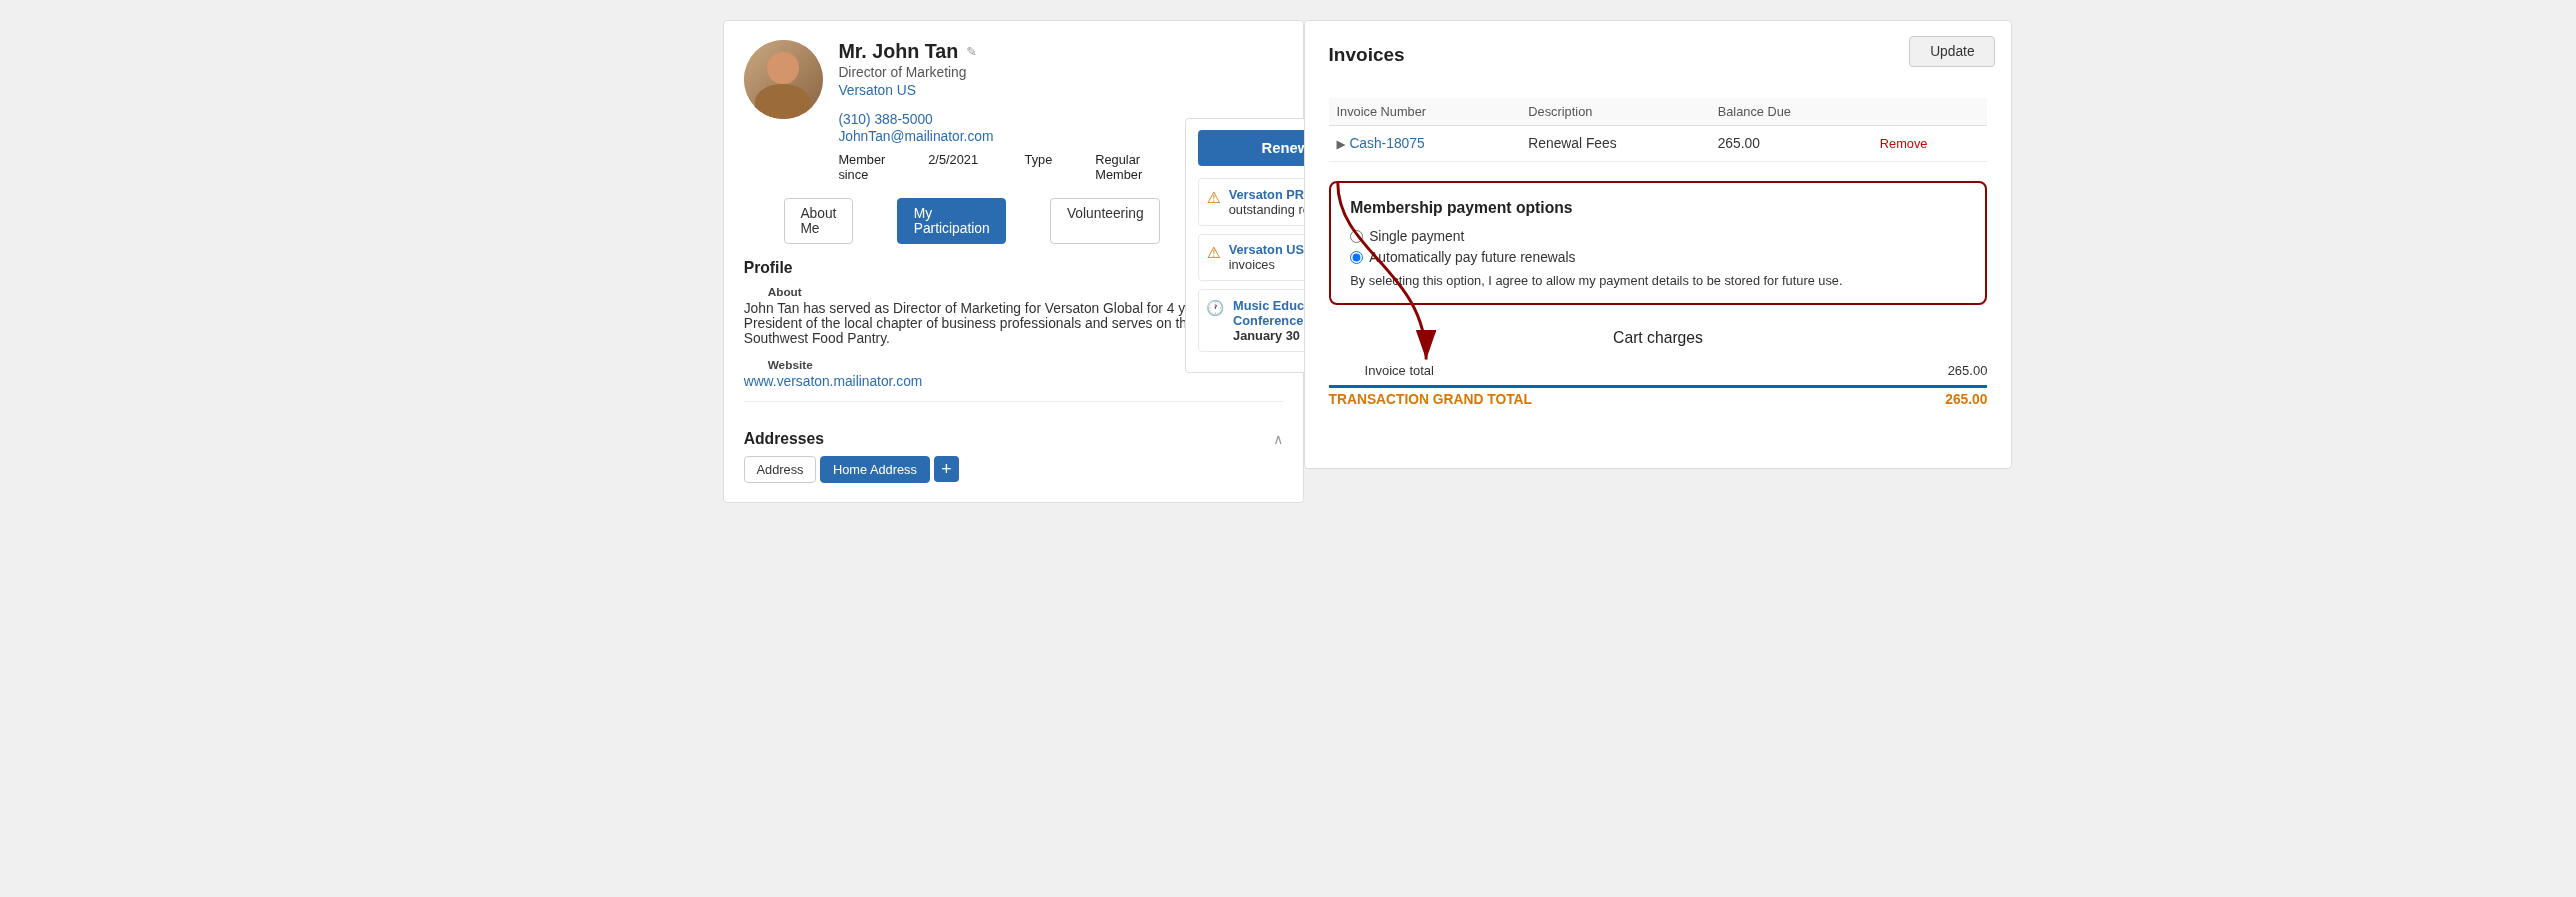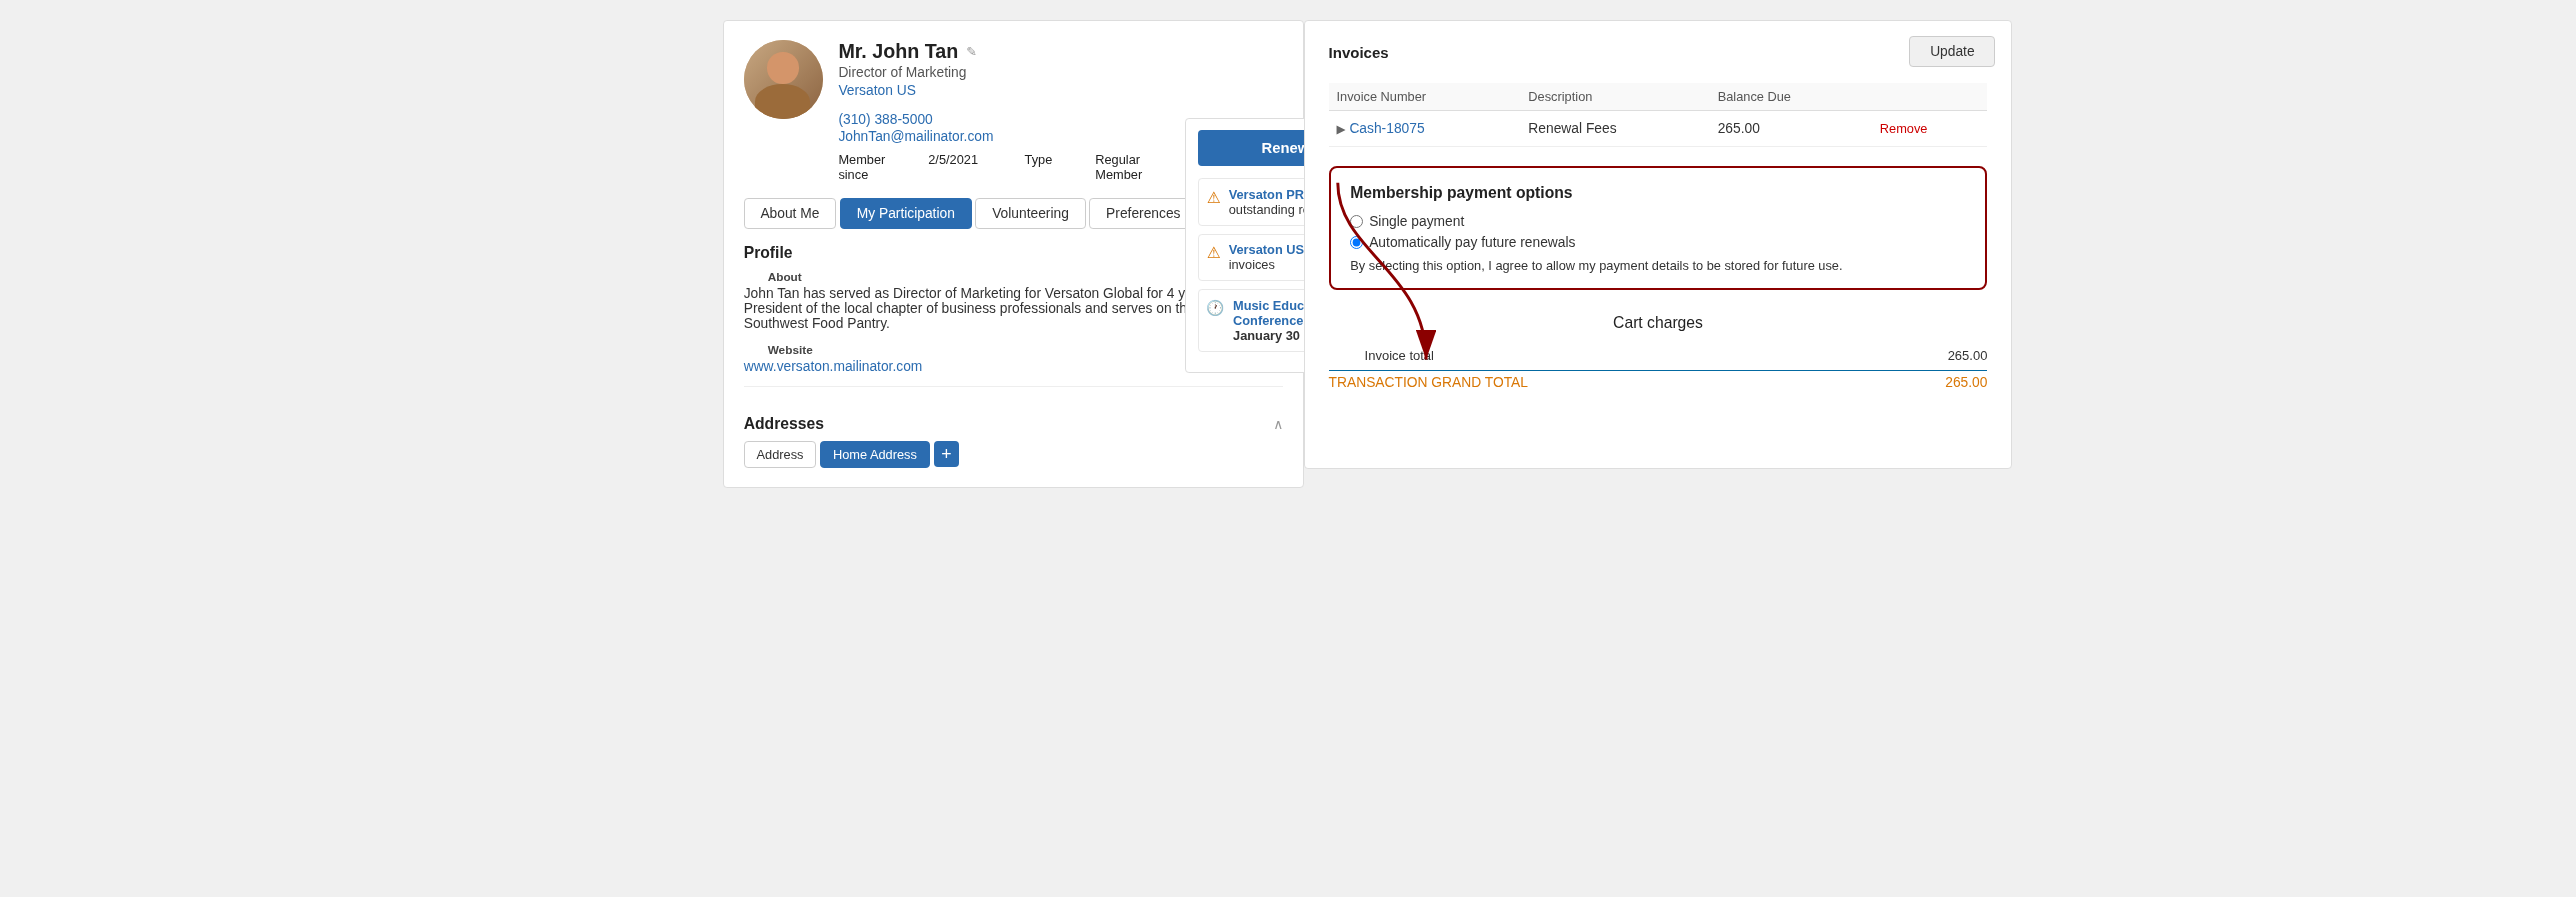--- a/index.html
+++ b/index.html
@@ -134,20 +134,21 @@
       border-bottom: none;
     }
     .tab {
       padding: 6.9px 15.7px;
       border: 1px solid #ccc;
       border-radius: 3.9px;
       cursor: pointer;
       font-size: 13.8px;
       color: #333;
       background: #fff;
+      margin-left: 40px;
     }
     .tab.active {
       background: #2b6cb0;
       color: #fff;
       border-color: #2b6cb0;
     }
 
     
     .section-header {
       display: flex;
@@ -311,24 +312,24 @@
       padding: 6.9px 19.7px;
       background: #f0f0f0;
       border: 1px solid #ccc;
       border-radius: 3.9px;
       cursor: pointer;
       font-size: 13.8px;
       color: #333;
     }
 
     .right-title {
-      font-size: 15px;
+      font-size: 19px;
       font-weight: bold;
       color: #222;
-      margin-bottom: 22px;
+      margin-bottom: 32px;
     }
 
     
     .invoice-table {
       width: 100%;
       border-collapse: collapse;
       margin-bottom: 19.7px;
     }
     .invoice-table th {
       text-align: left;
@@ -404,24 +405,24 @@
       justify-content: space-between;
       font-size: 13px;
       color: #333;
       padding: 3.9px 0;
       margin-left: 36px;
     }
     .cart-total-row {
       display: flex;
       justify-content: space-between;
       font-size: 13.8px;
-      font-weight: normal;
+      font-weight: bold;
       color: #d97706;
       padding: 3.9px 0;
-      border-top: 1px solid #0369a1;
+      border-top: 3px solid #0369a1;
       margin-top: 3.9px;
     }
 
     
     .arrow-svg {
       position: absolute;
       left: 585px;
       top: 153px;
       z-index: 10;
       pointer-events: none;

